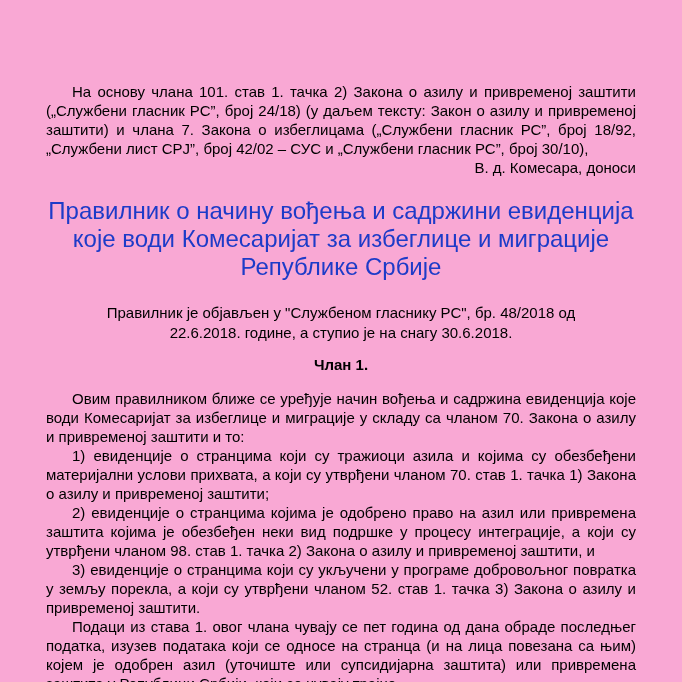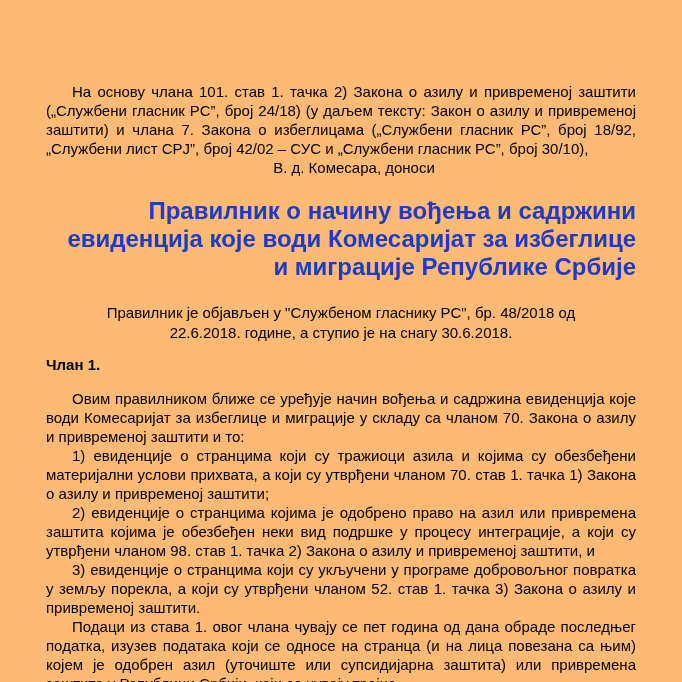--- a/index.html
+++ b/index.html
@@ -4,60 +4,60 @@
 <style>
   html, body {
     margin: 0;
     padding: 0;
     background: #ffffff;
   }
   .page {
     position: relative;
     width: 682px;
     height: 682px;
-    background: #fdba74;
+    background: #f9a8d4;
     overflow: hidden;
     font-family: "Liberation Sans", "DejaVu Sans", sans-serif;
     color: #000000;
     box-sizing: border-box;
     padding: 82px 46px 0 46px;
   }
   .body-text {
     font-size: 15px;
     line-height: 19px;
     text-align: justify;
     margin: 0;
   }
   .indent {
     text-indent: 26px;
   }
   .enacting {
-    text-align: center;
+    text-align: right;
   }
   .doc-title {
     font-size: 24px;
     line-height: 28px;
-    font-weight: 700;
-    text-align: right;
+    font-weight: 400;
+    text-align: center;
     color: #1d3bc8;
     margin: 20px auto 0 auto;
     max-width: 600px;
   }
   .pub-note {
     font-size: 15px;
     line-height: 20px;
     text-align: center;
     margin: 22px auto 0 auto;
     max-width: 490px;
   }
   .article-heading {
     font-size: 15px;
     line-height: 15px;
     font-weight: 700;
-    text-align: left;
+    text-align: center;
     margin: 14px 0 0 0;
   }
   .article-body {
     margin-top: 17px;
   }
 </style>
 </head>
 <body>
 
 <div class="page">

